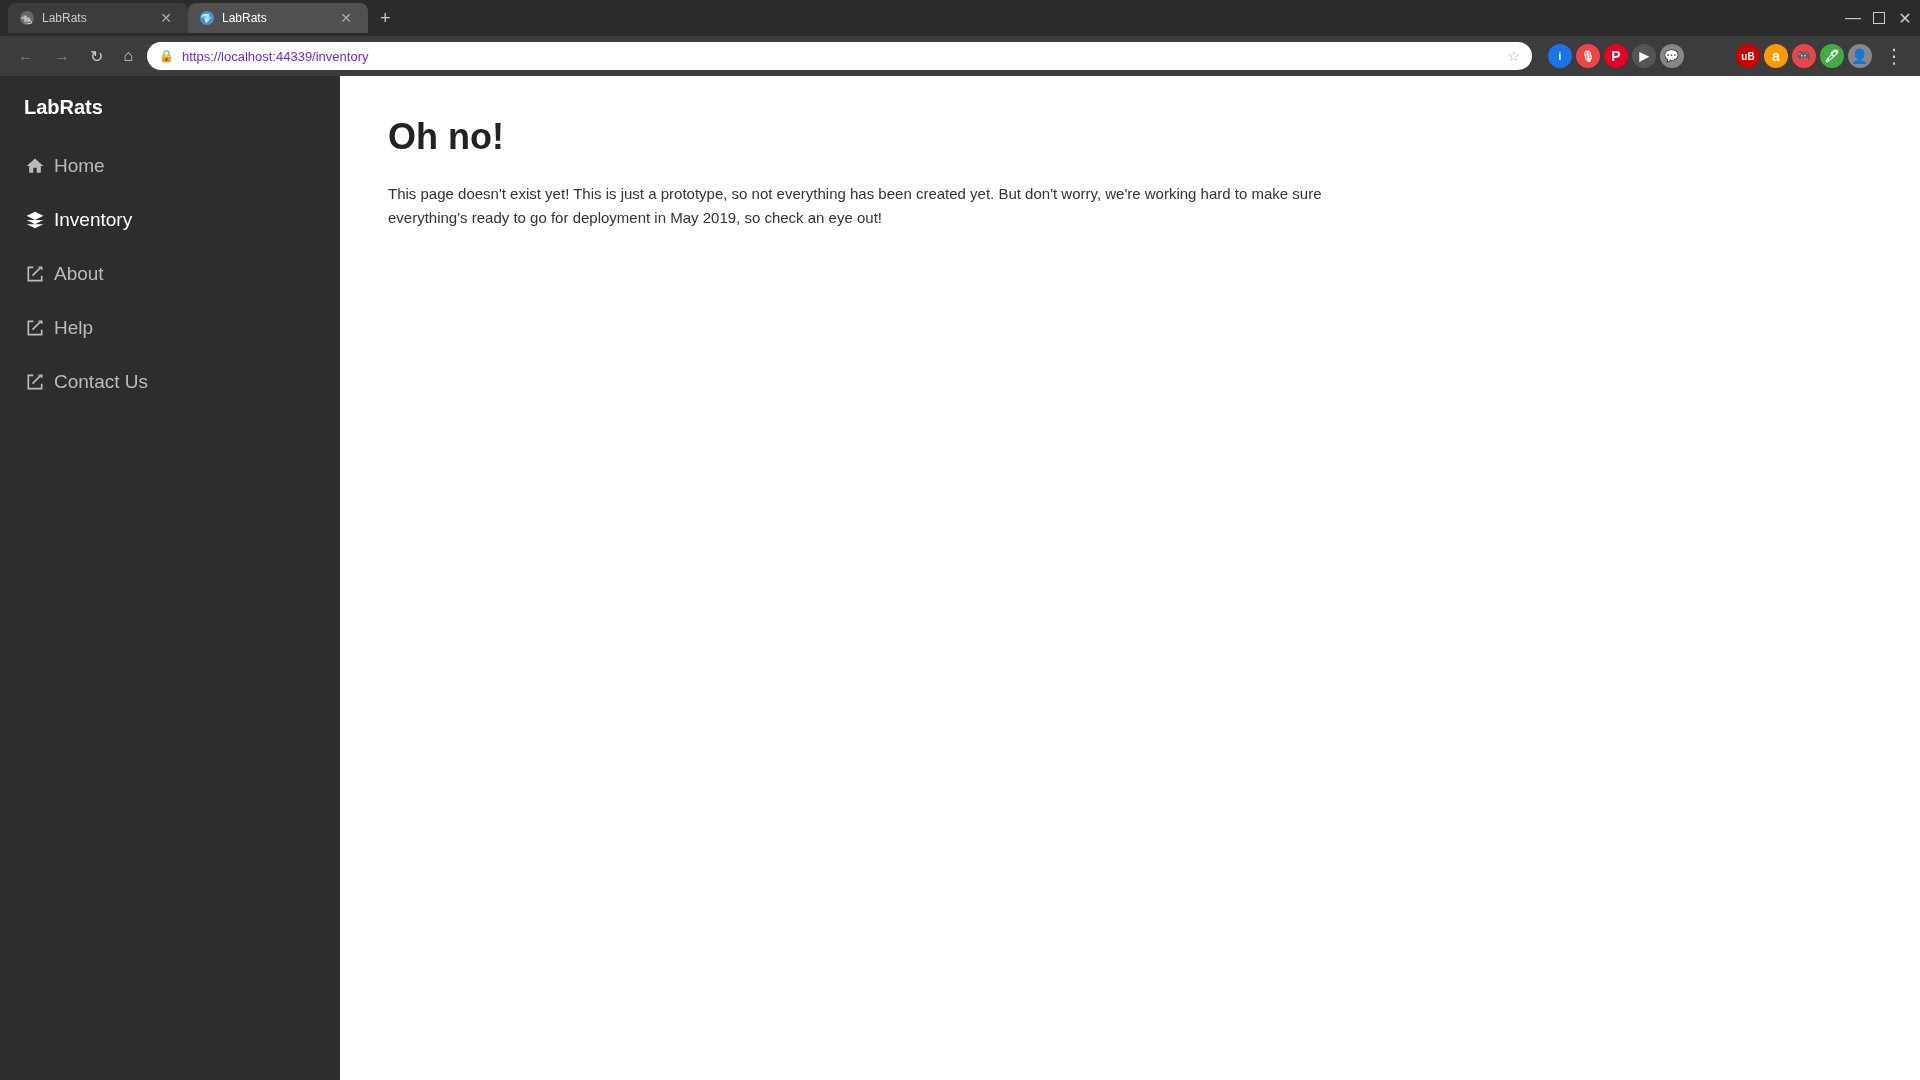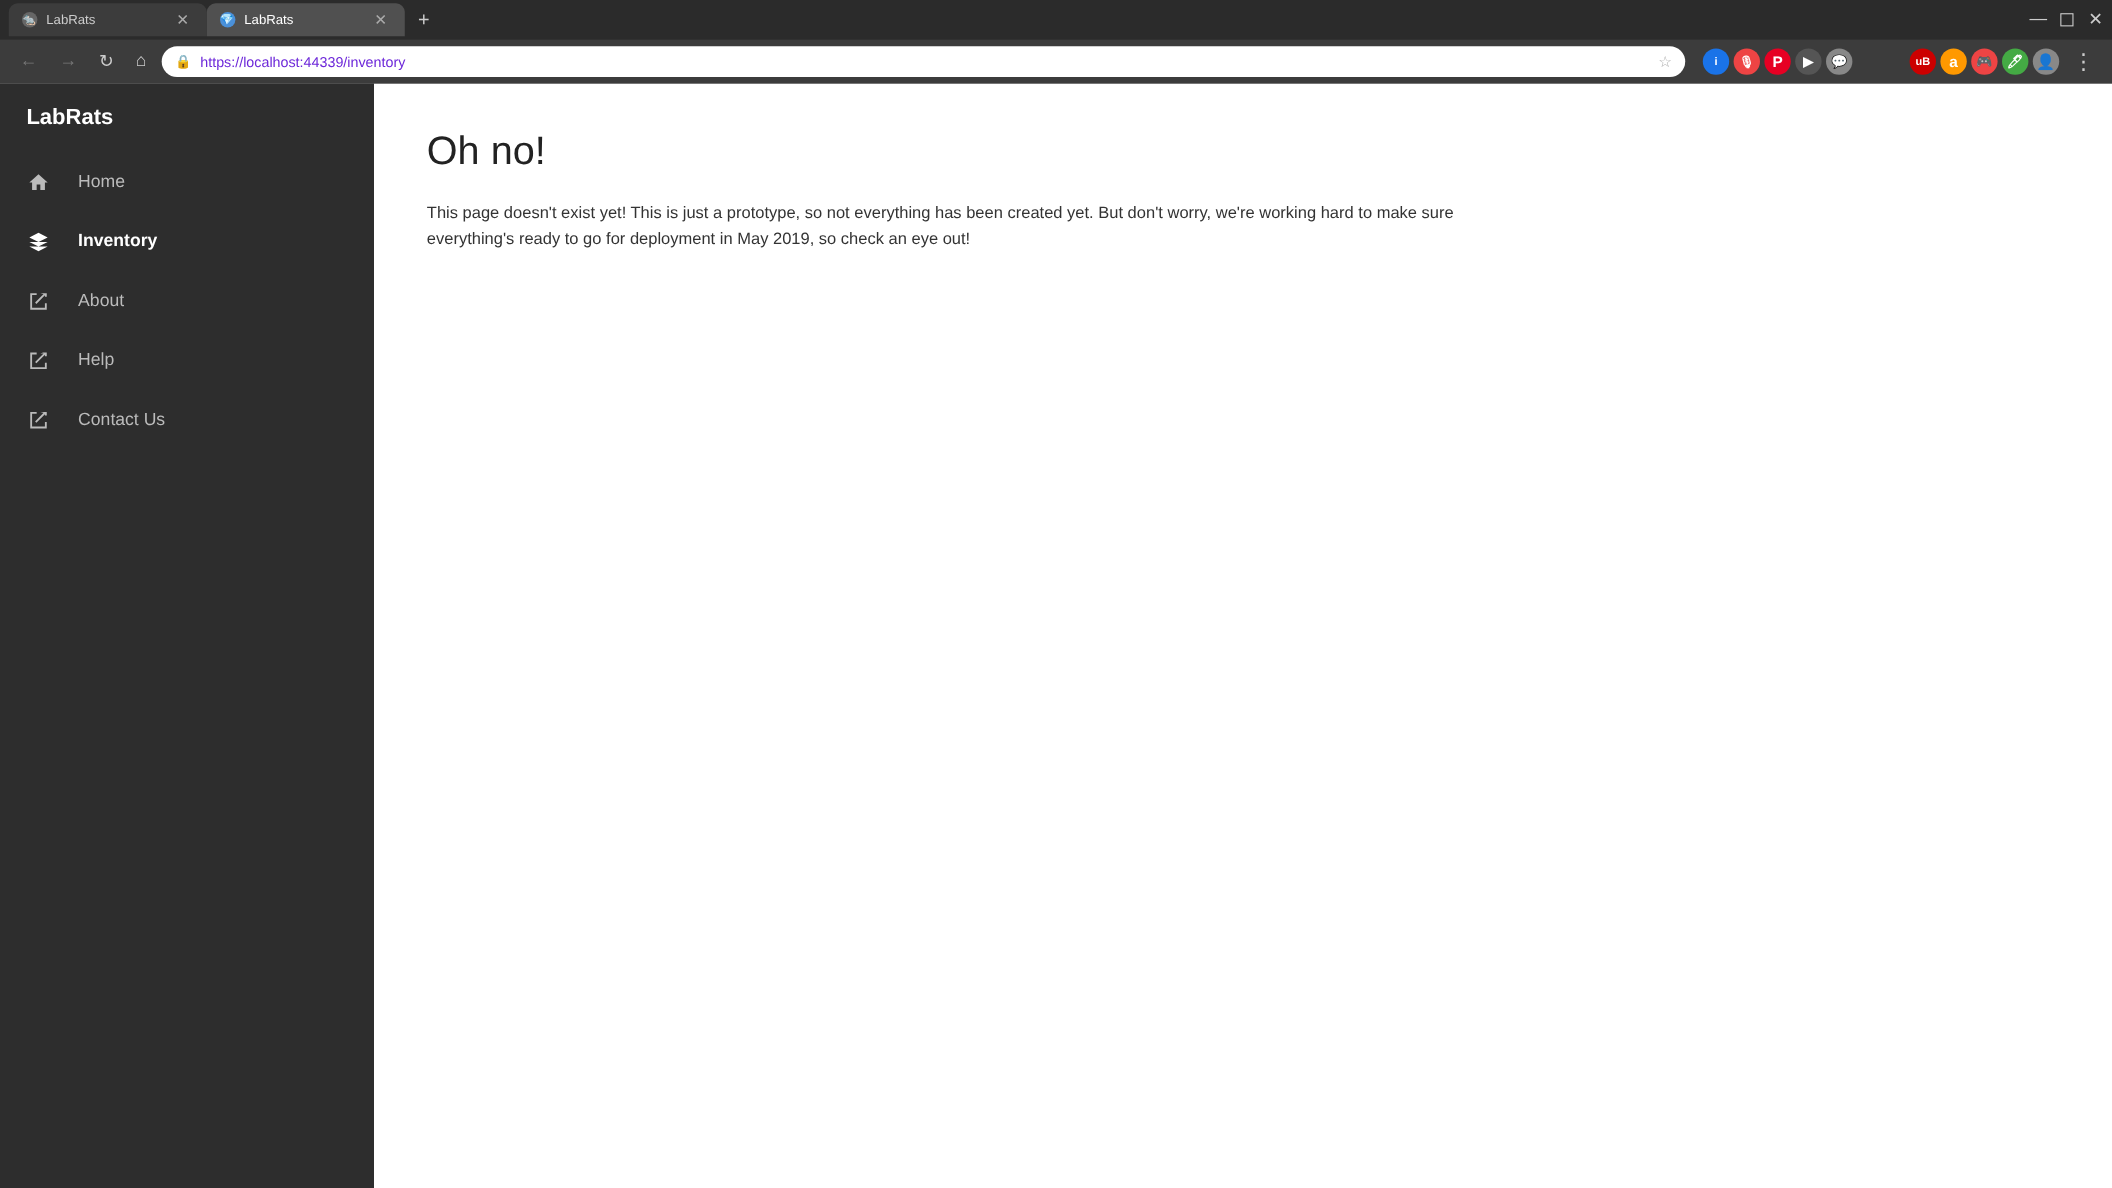--- a/index.html
+++ b/index.html
@@ -116,41 +116,41 @@
     .sidebar-logo {
       padding: 20px 24px;
       font-size: 20px;
       font-weight: bold;
       color: #fff;
     }
     .sidebar-nav { display: flex; flex-direction: column; }
     .nav-item {
       display: flex;
       align-items: center;
-      gap: 25px;
+      gap: 8px;
       padding: 16px 24px;
       color: #bbb;
       cursor: pointer;
-      font-size: 16px;
+      font-size: 19px;
       text-decoration: none;
     }
-    .nav-item.active { color: #fff; font-weight: bold; }
+    .nav-item.active { color: #fff; font-weight: normal; }
     .nav-icon { width: 22px; height: 22px; display: flex; align-items: center; justify-content: center; flex-shrink: 0; }
     .nav-icon svg { width: 20px; height: 20px; fill: currentColor; }
 
     
     .main-content {
       flex: 1;
       background: #fff;
       padding: 40px 48px;
       overflow-y: auto;
     }
     .page-title {
       font-size: 36px;
-      font-weight: 400;
+      font-weight: 700;
       color: #222;
       margin-bottom: 24px;
     }
     .page-body {
       font-size: 15px;
       color: #333;
       line-height: 1.6;
       max-width: 980px;
     }
     .page-body p { margin-bottom: 16px; }

